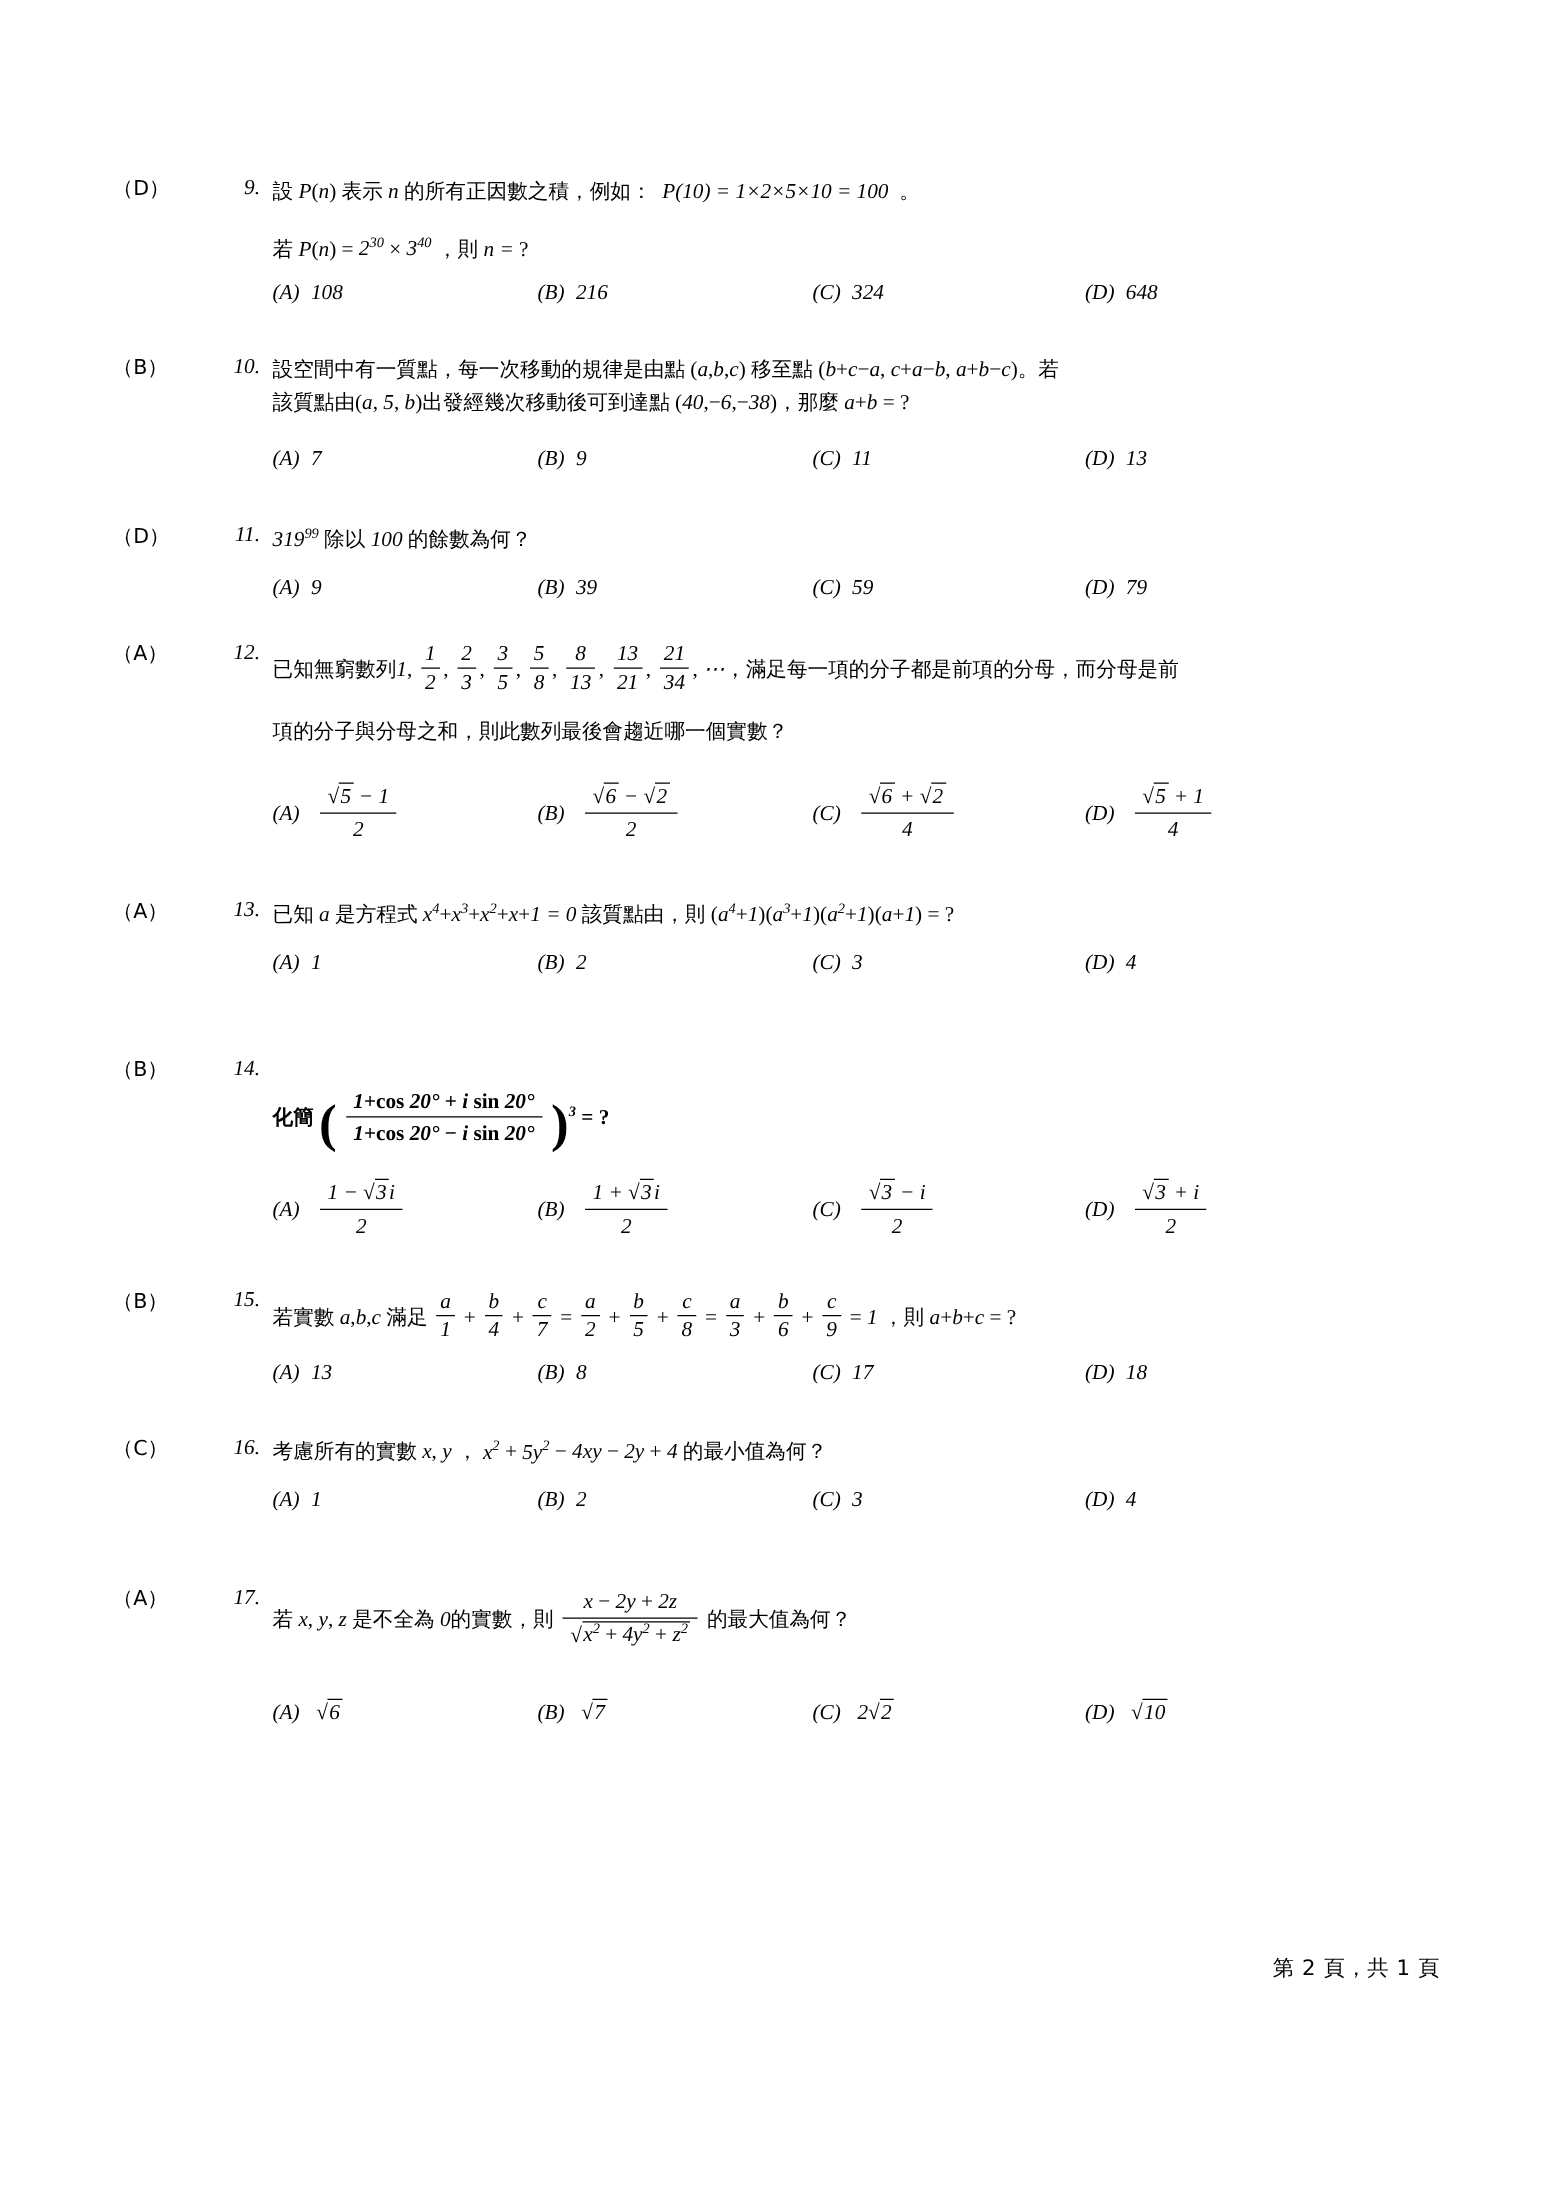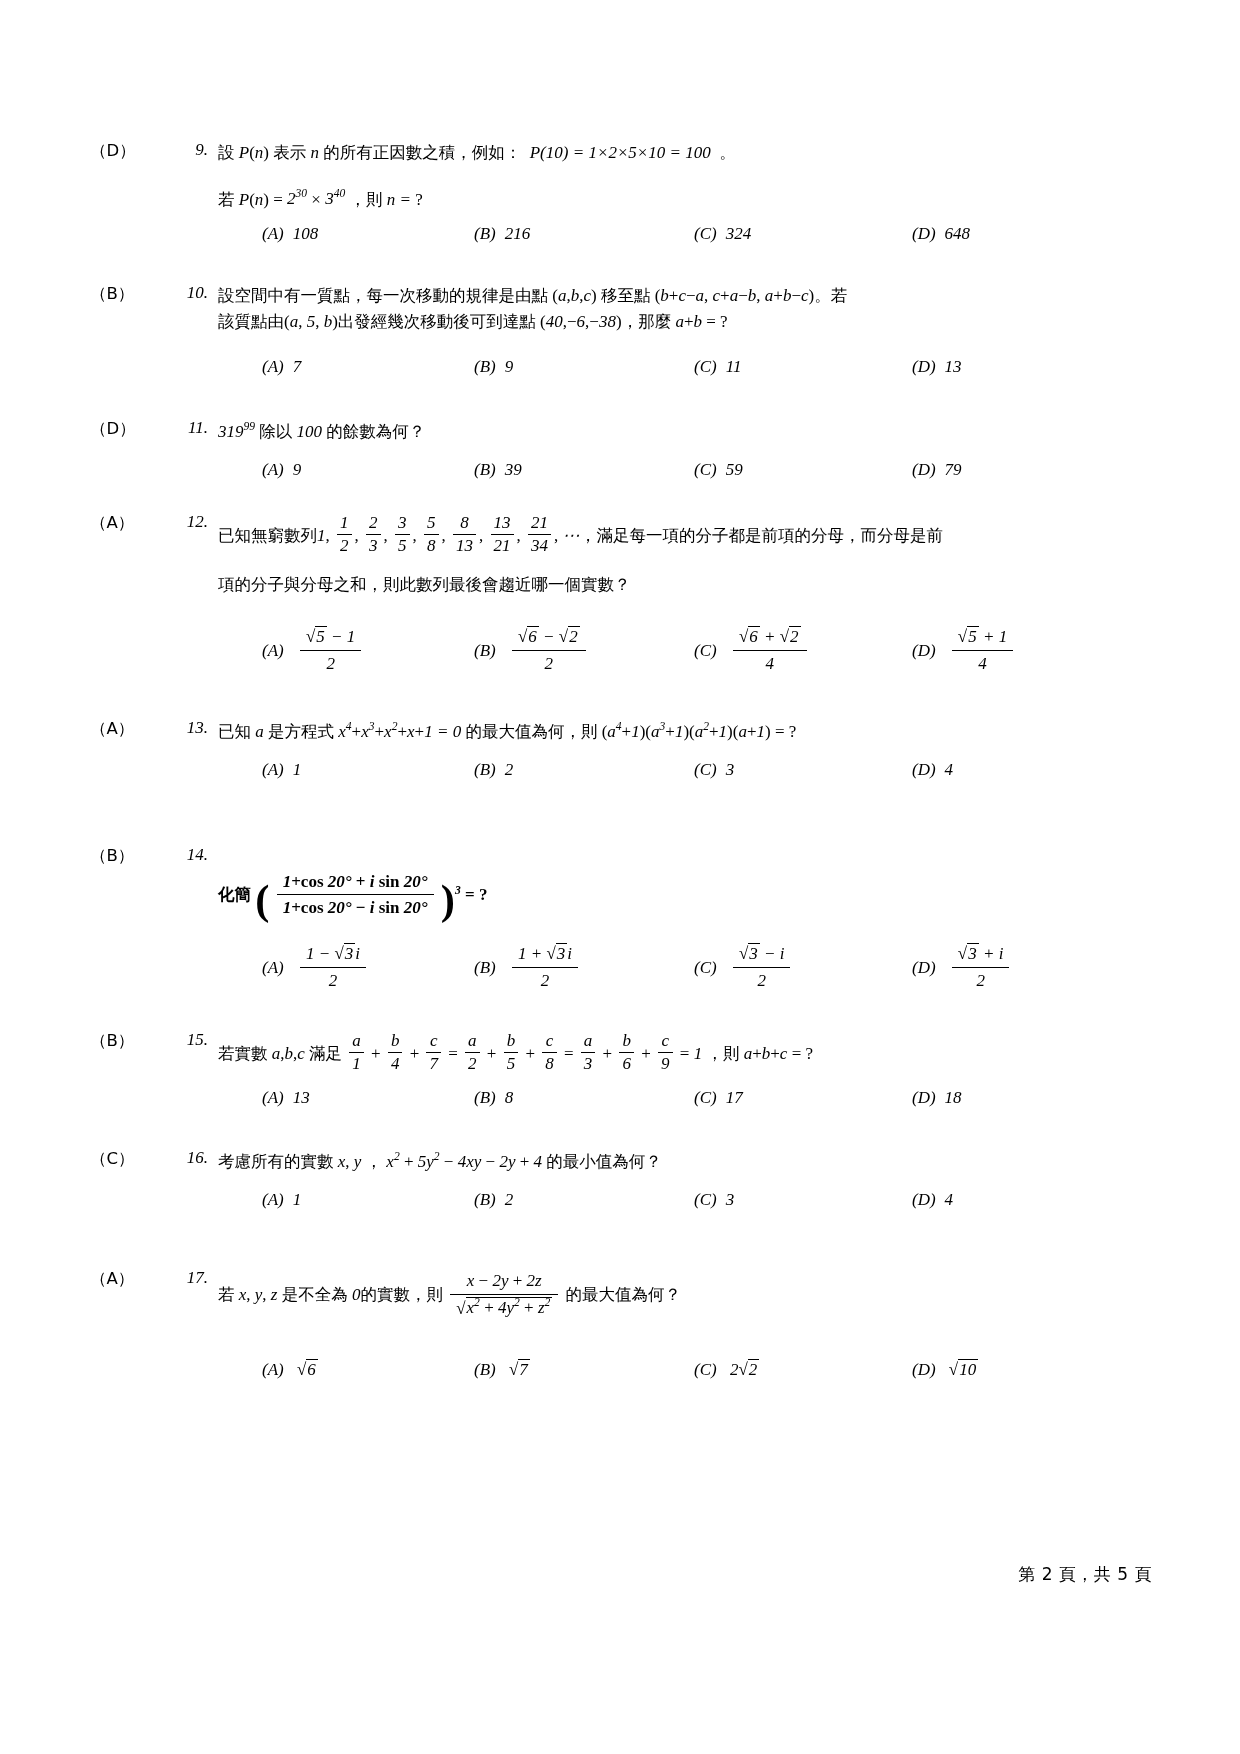--- a/index.html
+++ b/index.html
@@ -49,21 +49,20 @@
   i.v { font-style:italic; font-family:"Liberation Serif", serif; }
   .opts {
     position:absolute;
     left:128px;
     width:930px;
     font-size:17px;
   }
   .opt {
     position:absolute;
     font-style:italic;
-    margin-left:44px;
   }
   .opt .lab { font-style:italic; margin-right:9px; }
   .o1 { left:0px; }
   .o2 { left:212px; }
   .o3 { left:432px; }
   .o4 { left:650px; }
   sup { font-size:0.68em; vertical-align:super; }
   .ovl { border-top:1.1px solid #000; padding:0 2px 0 1px; }
   .pl, .pr {
     display:inline-block;
@@ -184,21 +183,21 @@
     </div>
   </div>
 
   <div class="qblock" style="top:718px;">
     <div class="ans cjk">（A）</div>
     <div class="num">13.</div>
     <div class="body">
       <div>
         <span class="cjk">已知</span> <i class="v">a</i> <span class="cjk">是方程式</span>
         <i class="v">x<sup>4</sup></i>+<i class="v">x<sup>3</sup></i>+<i class="v">x<sup>2</sup></i>+<i class="v">x</i>+<i class="v">1 = 0</i>
-        <span class="cjk">的最大值為何，則</span>
+        <span class="cjk">該質點由，則</span>
         (<i class="v">a<sup>4</sup></i>+<i class="v">1</i>)(<i class="v">a<sup>3</sup></i>+<i class="v">1</i>)(<i class="v">a<sup>2</sup></i>+<i class="v">1</i>)(<i class="v">a</i>+<i class="v">1</i>) = ?
       </div>
     </div>
     <div class="opts" style="top:42px;">
       <div class="opt o1"><span class="lab">(A)</span><span>1</span></div>
       <div class="opt o2"><span class="lab">(B)</span><span>2</span></div>
       <div class="opt o3"><span class="lab">(C)</span><span>3</span></div>
       <div class="opt o4"><span class="lab">(D)</span><span>4</span></div>
     </div>
   </div>
@@ -301,15 +300,15 @@
         <span class="lab">(C)</span>
         <i class="v">2</i><span class="rad">√</span><span class="ovl"><i class="v">2</i></span>
       </div>
       <div class="opt o4">
         <span class="lab">(D)</span>
         <span class="rad">√</span><span class="ovl"><i class="v">10</i></span>
       </div>
     </div>
   </div>
 
-  <div class="footer">第 2 頁，共 5 頁</div>
+  <div class="footer">第 2 頁，共 1 頁</div>
 
 </div>
 
 </body></html>

